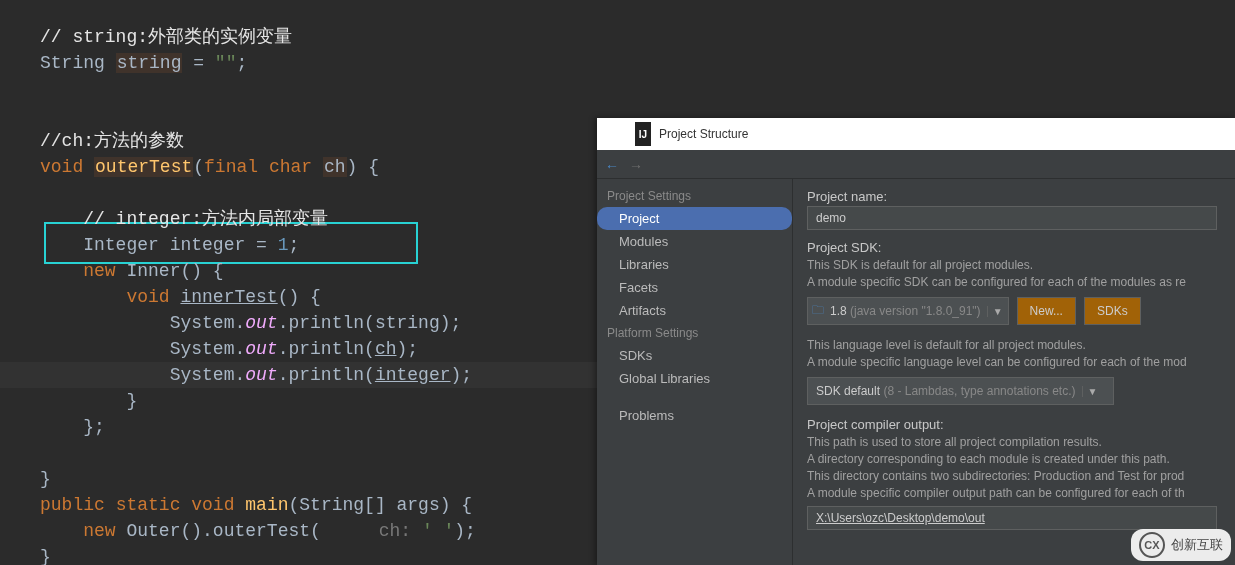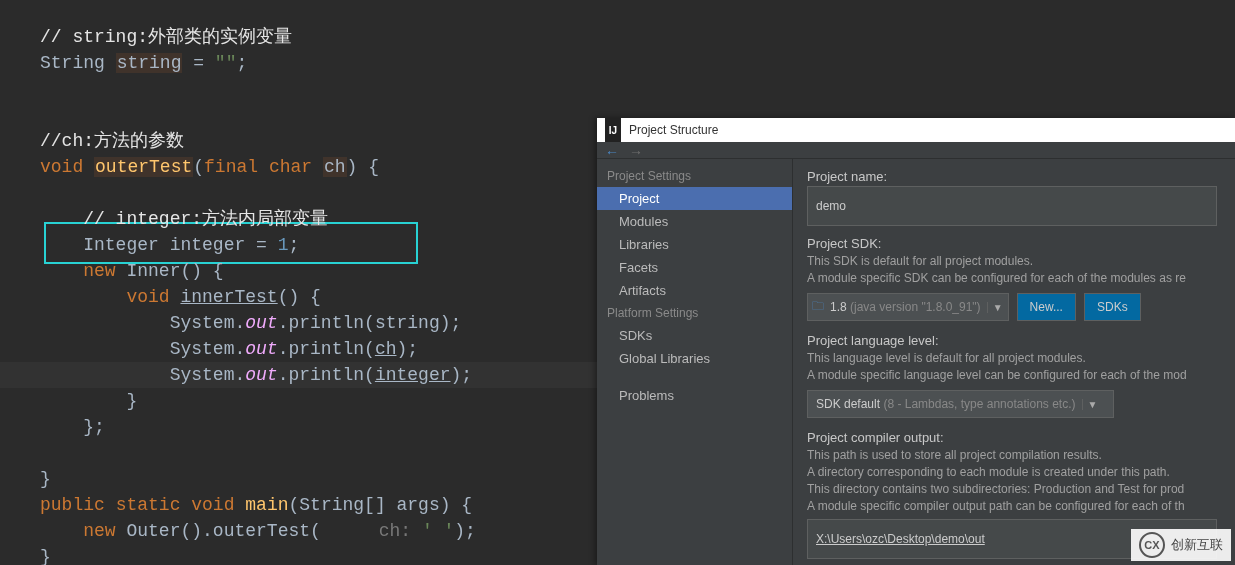--- a/index.html
+++ b/index.html
@@ -91,21 +91,21 @@
     align-items: center;
     padding: 0 8px;
     font-size: 12px;
     gap: 8px;
   }
   .dlg-titlebar .tb-icon {
     width: 16px; height: 24px;
     background: #222;
     color:#fff;
     display:flex;align-items:center;justify-content:center;
-    font-size:10px;font-weight:bold;
+    font-size:10px;font-weight:bold;margin-left:30px;
   }
   .dlg-toolbar {
     height: 28px;
     background: #3c3f41;
     display: flex;
     align-items: center;
     padding: 0 8px;
     gap: 10px;
     border-bottom: 1px solid #2d2f30;
   }
@@ -128,37 +128,38 @@
   }
   .dlg-item {
     padding: 4px 10px 4px 22px;
     color: #bbbbbb;
     font-size: 13px;
     cursor: pointer;
   }
   .dlg-item.selected {
     background: #4b6eaf;
     color: #ffffff;
+    border-radius: 10px;
   }
   .dlg-content {
     flex: 1;
     padding: 10px 0 0 14px;
     box-sizing: border-box;
   }
   .fld-label {
     font-weight: normal;
     color: #c8c8c8;
     font-size: 13px;
     margin-bottom: 2px;
   }
   .fld-input {
     background: #45494a;
     border: 1px solid #5e6060;
     color: #cccccc;
-    height: 40px;
+    height: 24px;
     line-height: 24px;
     padding: 8px 8px;
     font-size: 12px;
     box-sizing: border-box;
     width: 400px;
   }
   .fld-text {
     color: #a0a0a0;
     font-size: 12px;
     line-height: 17px;
@@ -177,34 +178,34 @@
   .combo .combo-text {
     padding: 0 6px 0 2px;
   }
   .combo .combo-text .dim { color:#888; }
   .combo .combo-caret {
     width:20px; border-left:1px solid #5e6060;
     display:flex;align-items:center;justify-content:center;
     color:#aaa; font-size:10px;
   }
   .btn {
-    background:#0369a1; border:1px solid #5e6060;
+    background:#a16207; border:1px solid #5e6060;
     color:#ccc; height:26px; padding:0 12px;
     font-size:12px; display:flex; align-items:center;
     cursor:pointer;
   }
   .watermark {
     position:absolute;
     right:4px; bottom:4px;
     display:flex; align-items:center; gap:6px;
     background:rgba(255,255,255,0.9);
     padding:3px 8px;
     font-size:13px;
     color:#444;
-    border-radius:0;
+    border-radius:12px;
   }
   .watermark .wm-ico {
     width:22px;height:22px;border:2px solid #555;border-radius:50%;
     display:flex;align-items:center;justify-content:center;
     font-weight:bold;font-size:11px;color:#555;font-family:Arial;
   }
 </style>
 </head>
 <body>
 
@@ -273,21 +274,20 @@
             <div class="combo">
               <span class="combo-icon">🗀</span>
               <span class="combo-text"><span>1.8</span><span class="dim"> (java version "1.8.0_91")</span></span>
               <span class="combo-caret">▼</span>
             </div>
             <div class="btn">New...</div>
             <div class="btn">SDKs</div>
           </div>
         </div>
         <div class="row">
-          <div class="fld-label">Project language level:</div>
           <div class="fld-text">This language level is default for all project modules.</div>
           <div class="fld-text">A module specific language level can be configured for each of the mod</div>
           <div class="sdk-row">
             <div class="combo" style="min-width:305px">
               <span class="combo-text" style="padding-left:8px"><span>SDK default</span><span class="dim"> (8 - Lambdas, type annotations etc.)</span></span>
               <span class="combo-caret">▼</span>
             </div>
           </div>
         </div>
         <div class="row">

